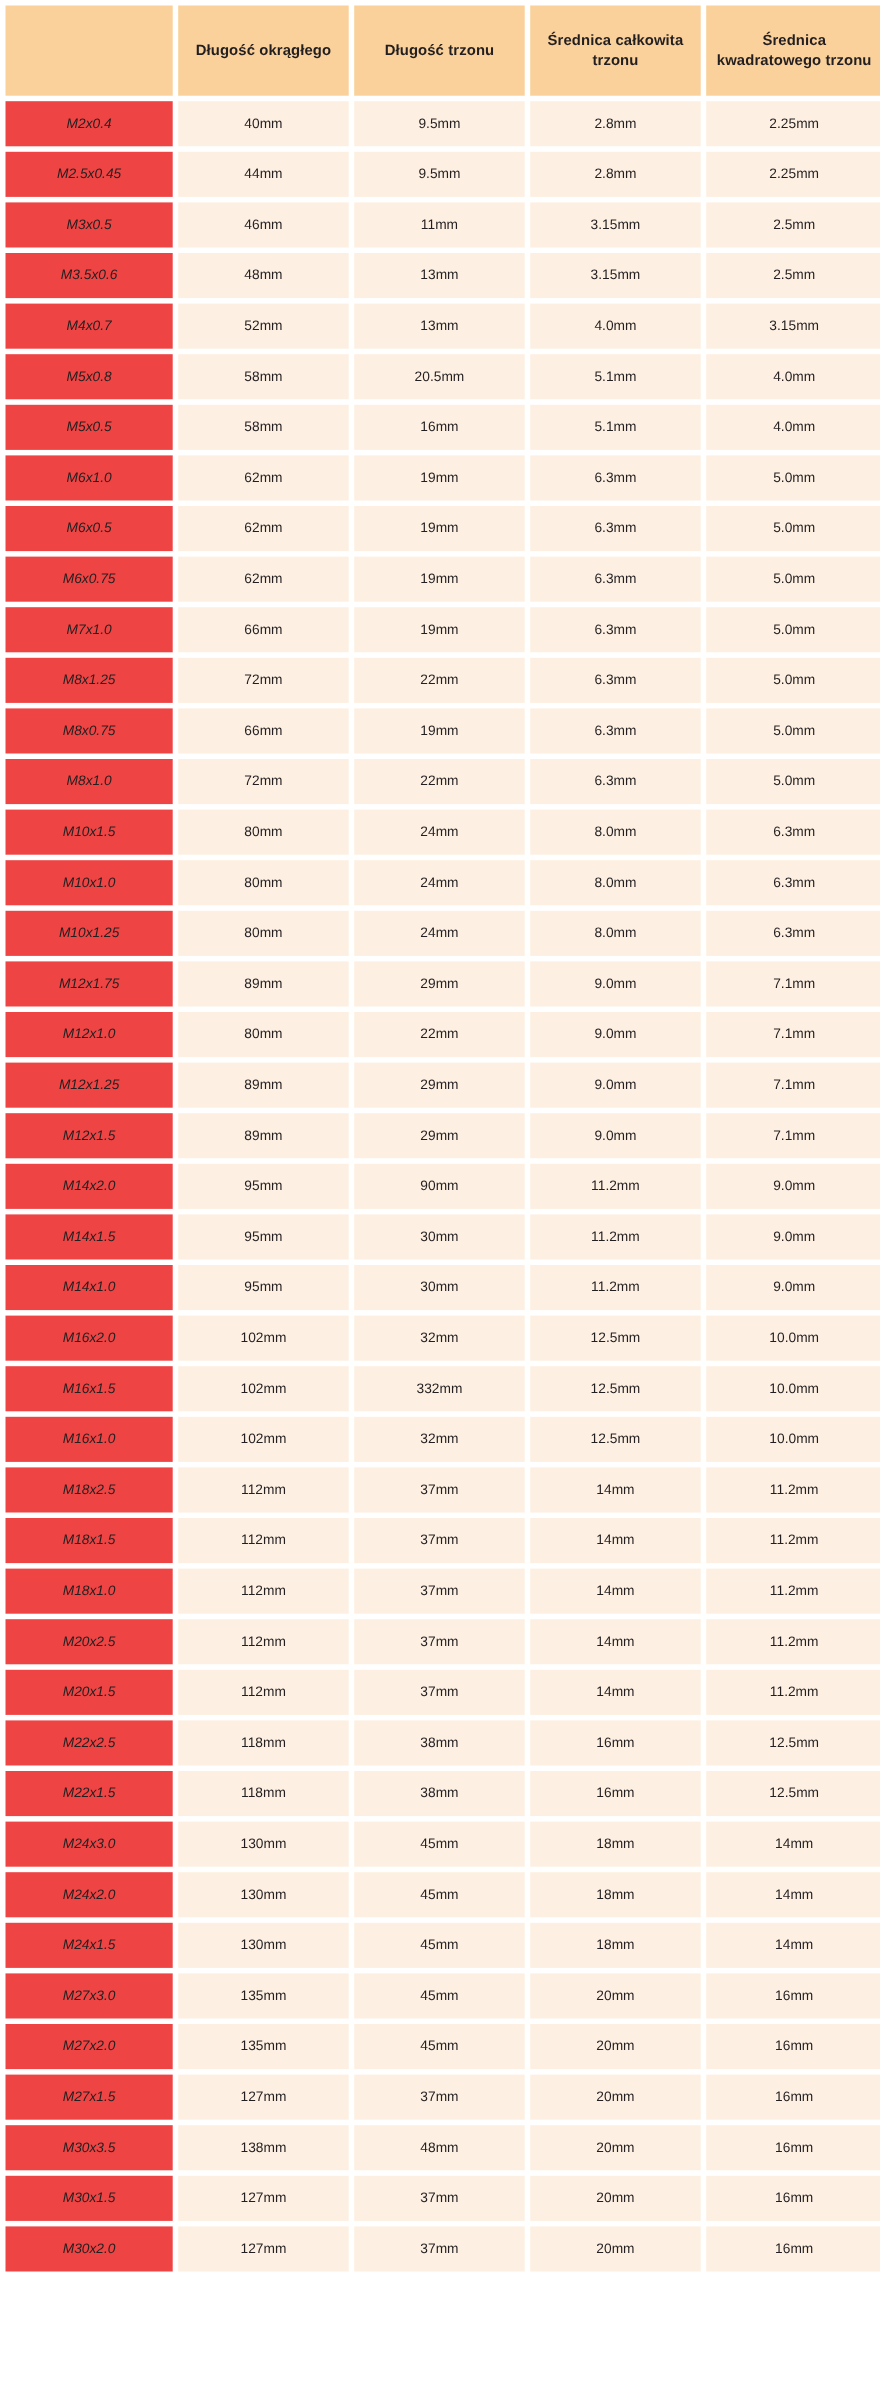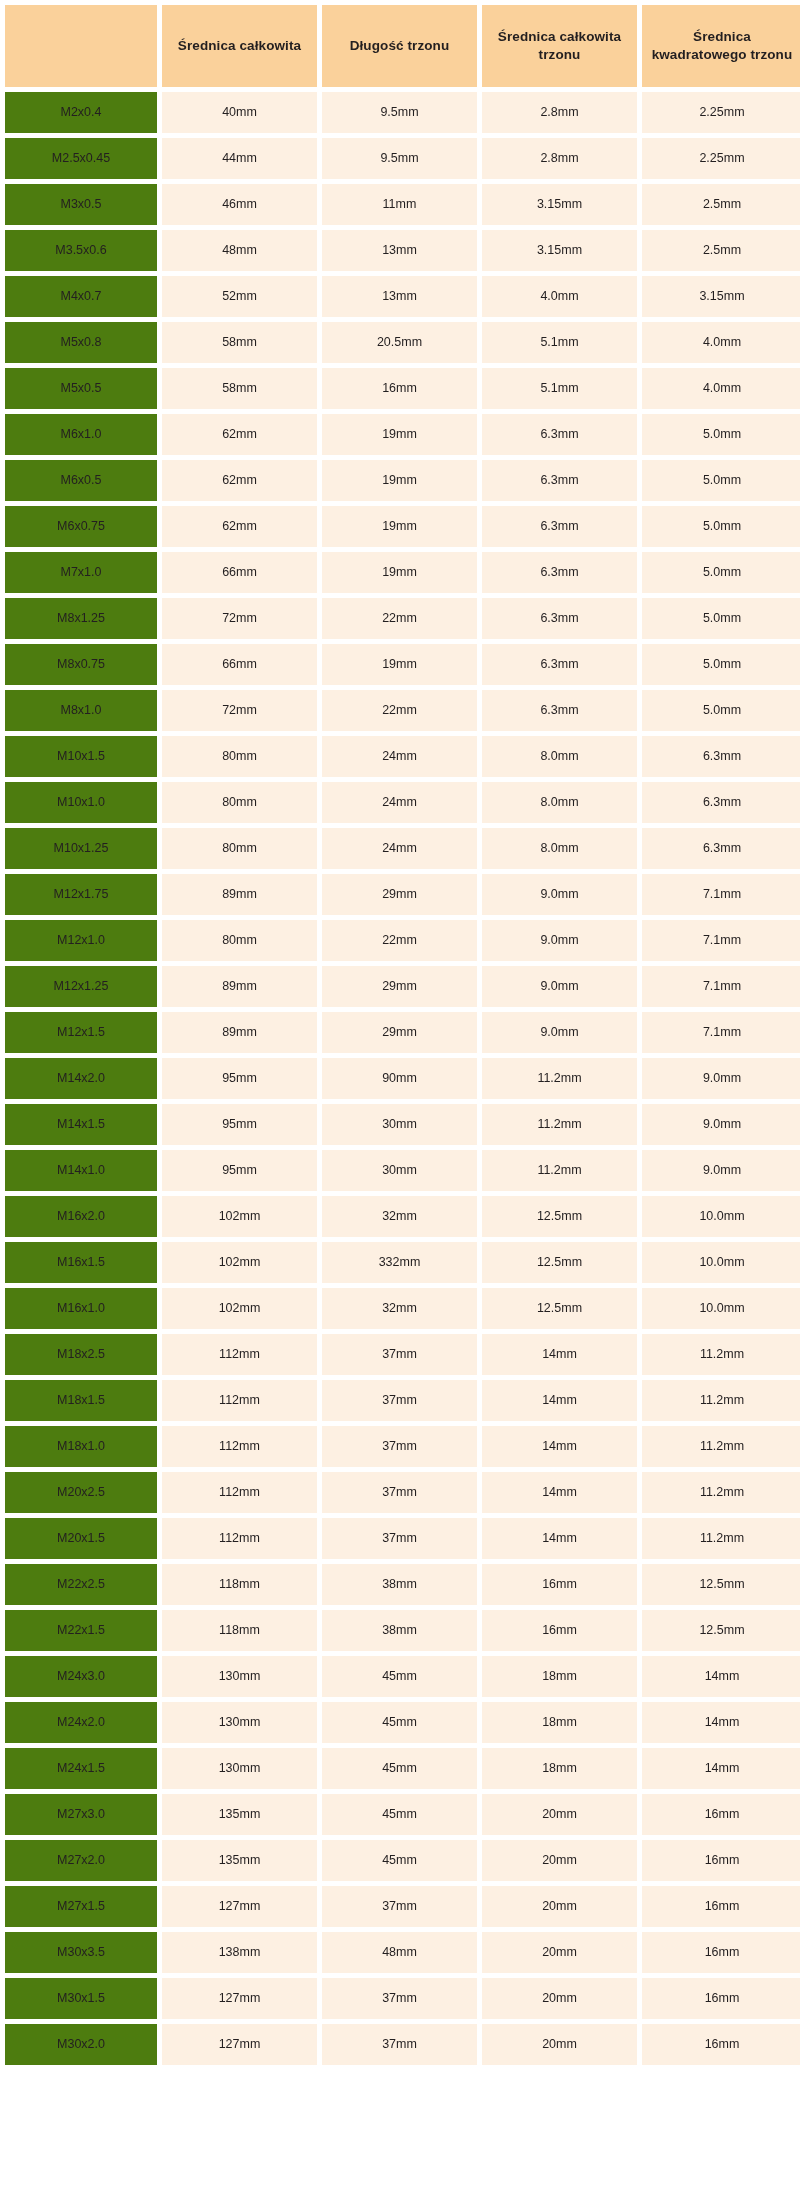--- a/index.html
+++ b/index.html
@@ -42,21 +42,22 @@
     
   }
   #tap-table tbody td {
     background: #fdf0e2;
     height: 41px;
     font-size: 12.5px;
     font-weight: normal;
     line-height: 1.2;
   }
   #tap-table tbody td.size-cell {
-    background: #4d7c0f;
+    background: #ef4444;
+    font-style: italic;
   }
   col.c1 { width: 152px; }
   col.c2 { width: 155px; }
   col.c3 { width: 155px; }
   col.c4 { width: 155px; }
   col.c5 { width: 160px; }
 </style>
 </head>
 <body>
 
@@ -64,21 +65,21 @@
   <colgroup>
     <col class="c1">
       <col class="c2">
       <col class="c3">
       <col class="c4">
       <col class="c5">
   </colgroup>
   <thead>
     <tr>
         <th class="spec-head-blank"></th>
-        <th>Średnica całkowita</th>
+        <th>Długość okrągłego</th>
         <th>Długość trzonu</th>
         <th>Średnica całkowita trzonu</th>
         <th>Średnica kwadratowego trzonu</th>
       </tr>
   </thead>
   <tbody>
       <tr>
         <td class="size-cell">M2x0.4</td>
         <td>40mm</td>
         <td>9.5mm</td>

